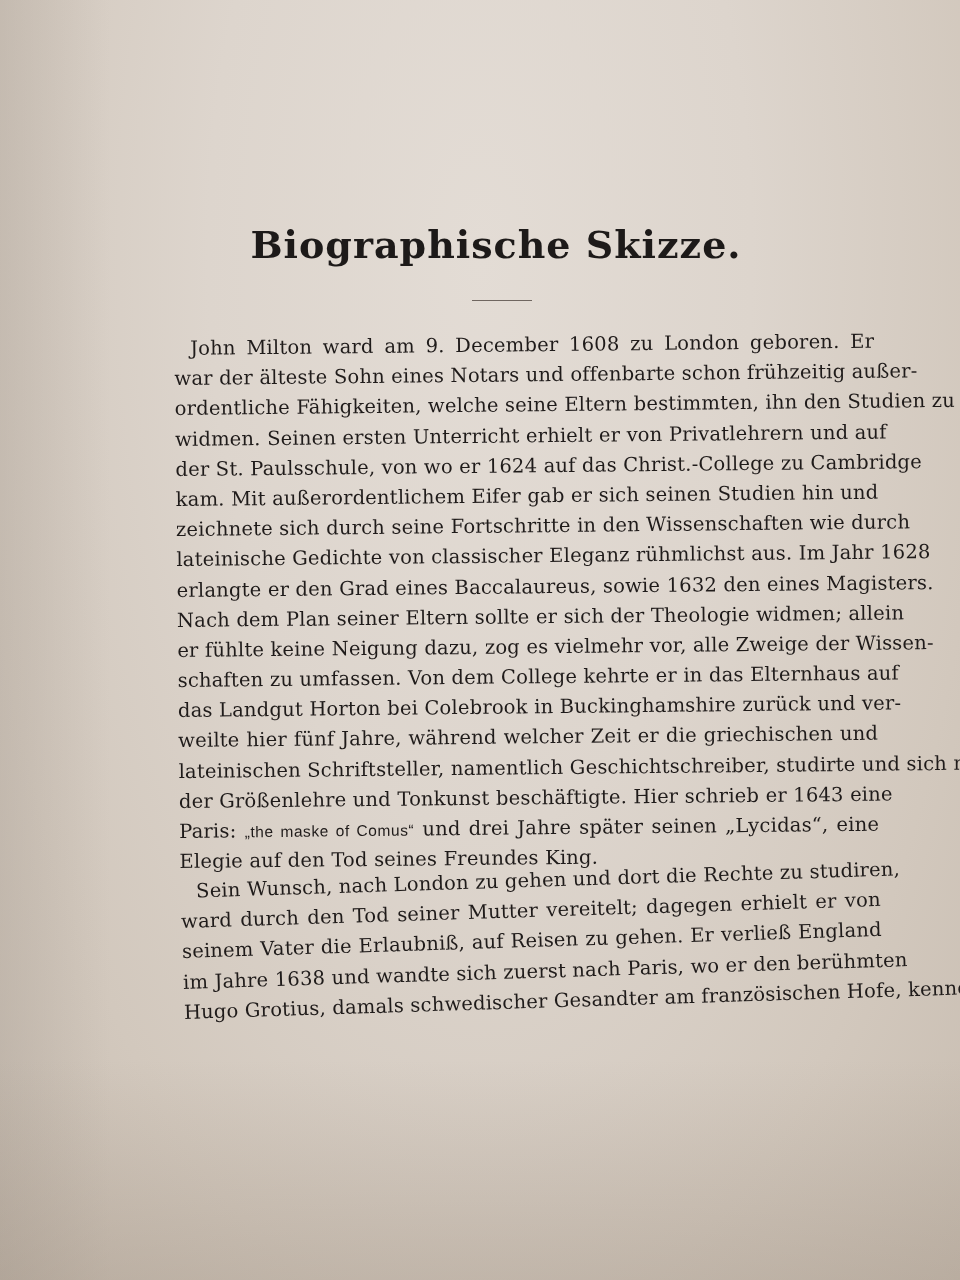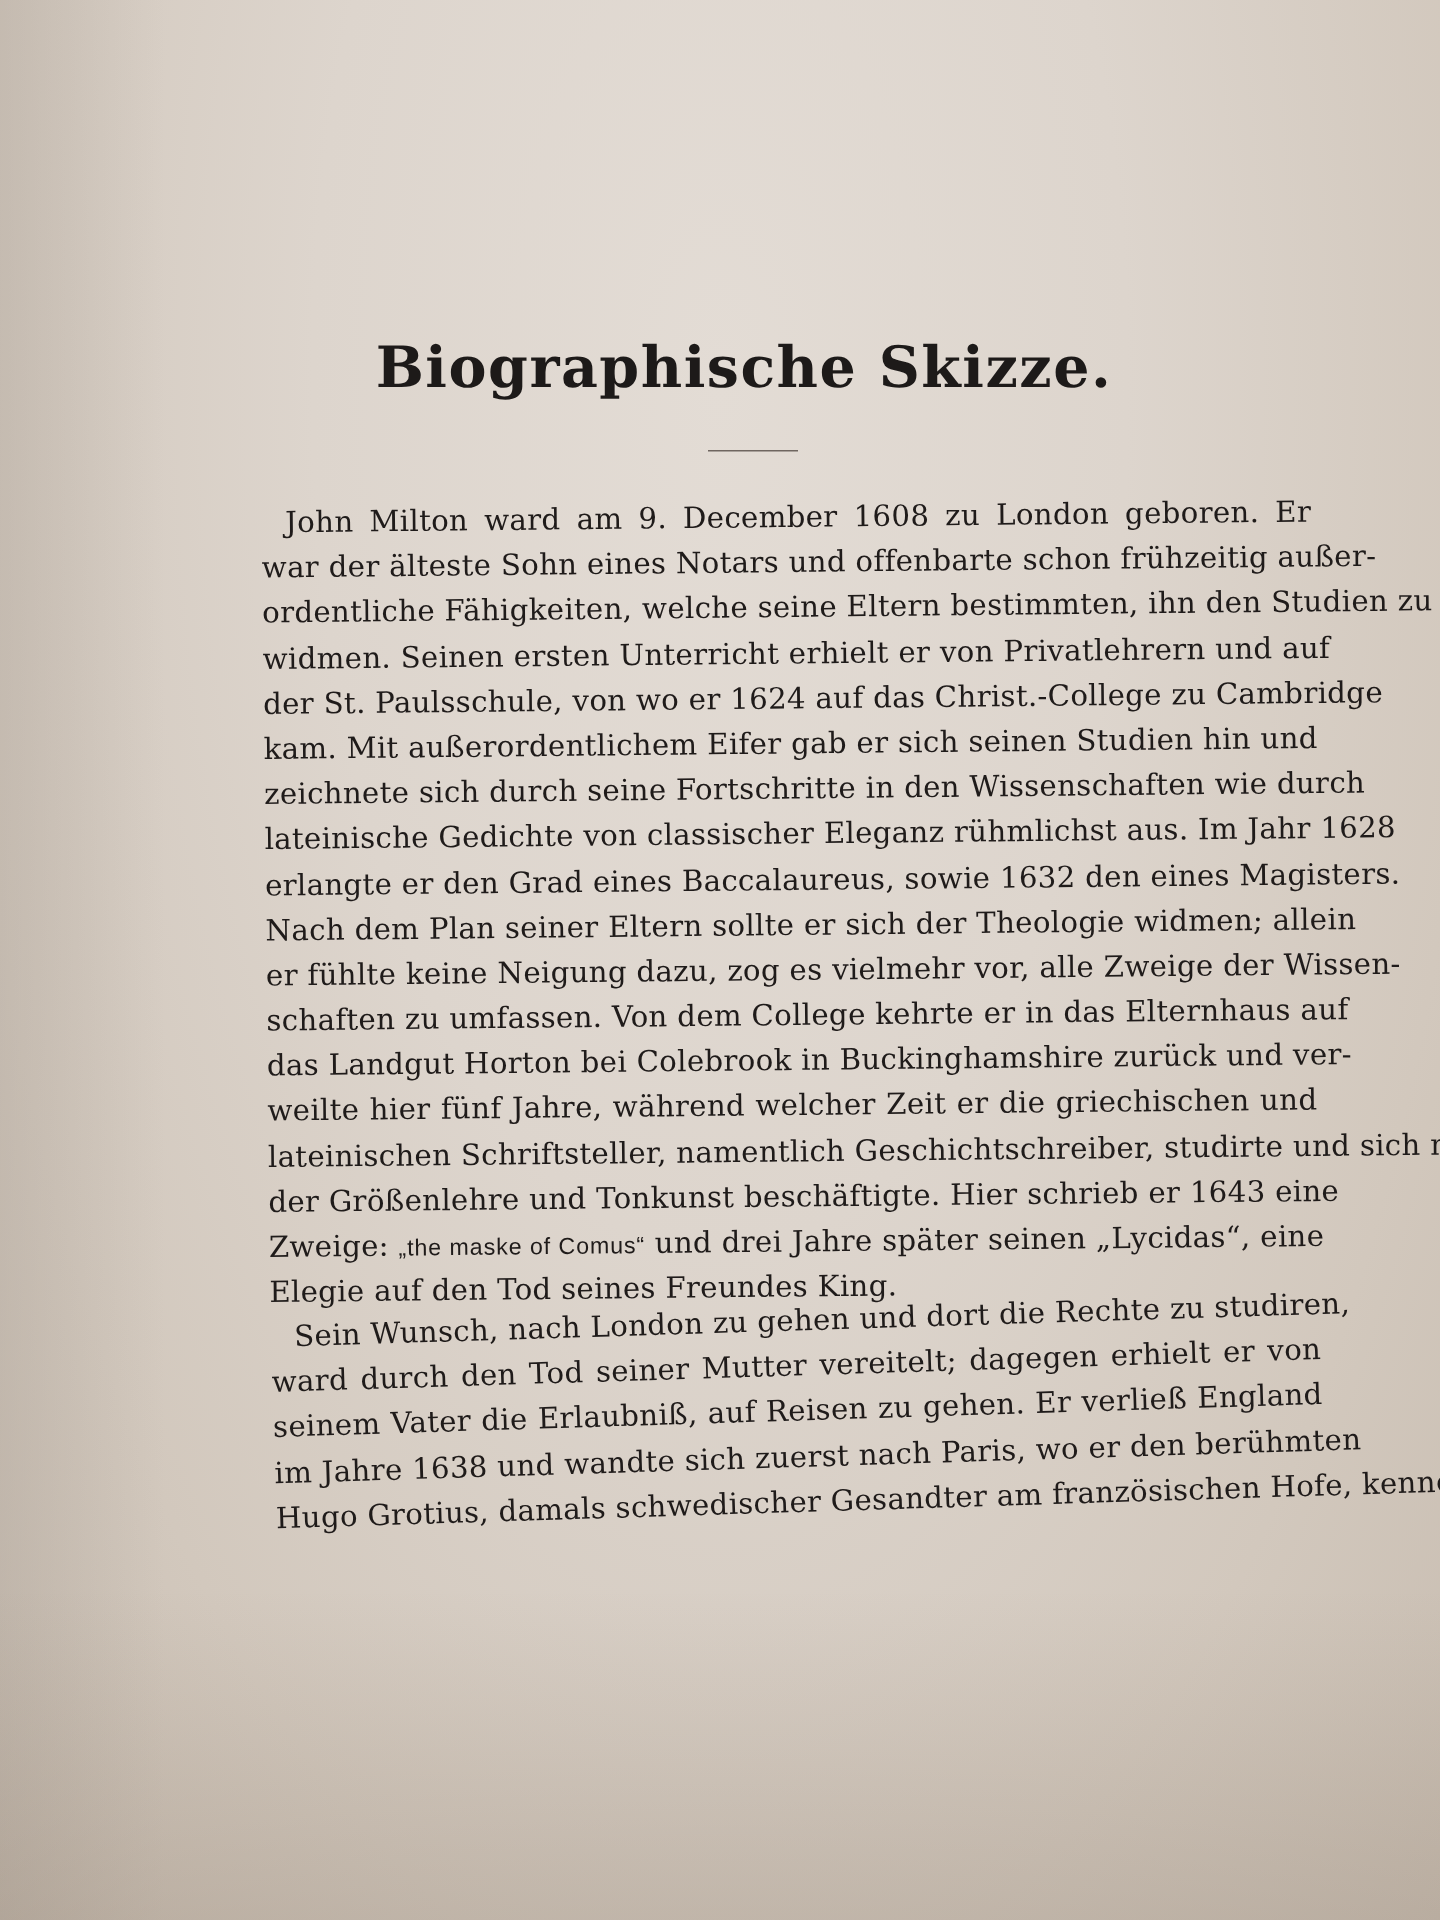--- a/index.html
+++ b/index.html
@@ -110,21 +110,21 @@
       <span class="line">zeichnete sich durch seine Fortschritte in den Wissenschaften wie durch</span>
       <span class="line">lateinische Gedichte von classischer Eleganz rühmlichst aus. Im Jahr 1628</span>
       <span class="line">erlangte er den Grad eines Baccalaureus, sowie 1632 den eines Magisters.</span>
       <span class="line">Nach dem Plan seiner Eltern sollte er sich der Theologie widmen; allein</span>
       <span class="line">er fühlte keine Neigung dazu, zog es vielmehr vor, alle Zweige der Wissen-</span>
       <span class="line">schaften zu umfassen. Von dem College kehrte er in das Elternhaus auf</span>
       <span class="line">das Landgut Horton bei Colebrook in Buckinghamshire zurück und ver-</span>
       <span class="line">weilte hier fünf Jahre, während welcher Zeit er die griechischen und</span>
       <span class="line">lateinischen Schriftsteller, namentlich Geschichtschreiber, studirte und sich mit</span>
       <span class="line">der Größenlehre und Tonkunst beschäftigte. Hier schrieb er 1643 eine</span>
-      <span class="line"><span>Zweige: </span><span class="latin">„the maske of Comus“</span><span> und drei Jahre später seinen „Lycidas“, eine</span></span>
+      <span class="line"><span>Paris: </span><span class="latin">„the maske of Comus“</span><span> und drei Jahre später seinen „Lycidas“, eine</span></span>
       <span class="line last">Elegie auf den Tod seines Freundes King.</span>
     </div>
 
     <div class="bottom-lines">
       <span class="line par-start">Sein Wunsch, nach London zu gehen und dort die Rechte zu studiren,</span>
       <span class="line">ward durch den Tod seiner Mutter vereitelt; dagegen erhielt er von</span>
       <span class="line">seinem Vater die Erlaubniß, auf Reisen zu gehen. Er verließ England</span>
       <span class="line">im Jahre 1638 und wandte sich zuerst nach Paris, wo er den berühmten</span>
       <span class="line">Hugo Grotius, damals schwedischer Gesandter am französischen Hofe, kennen</span>
     </div>

